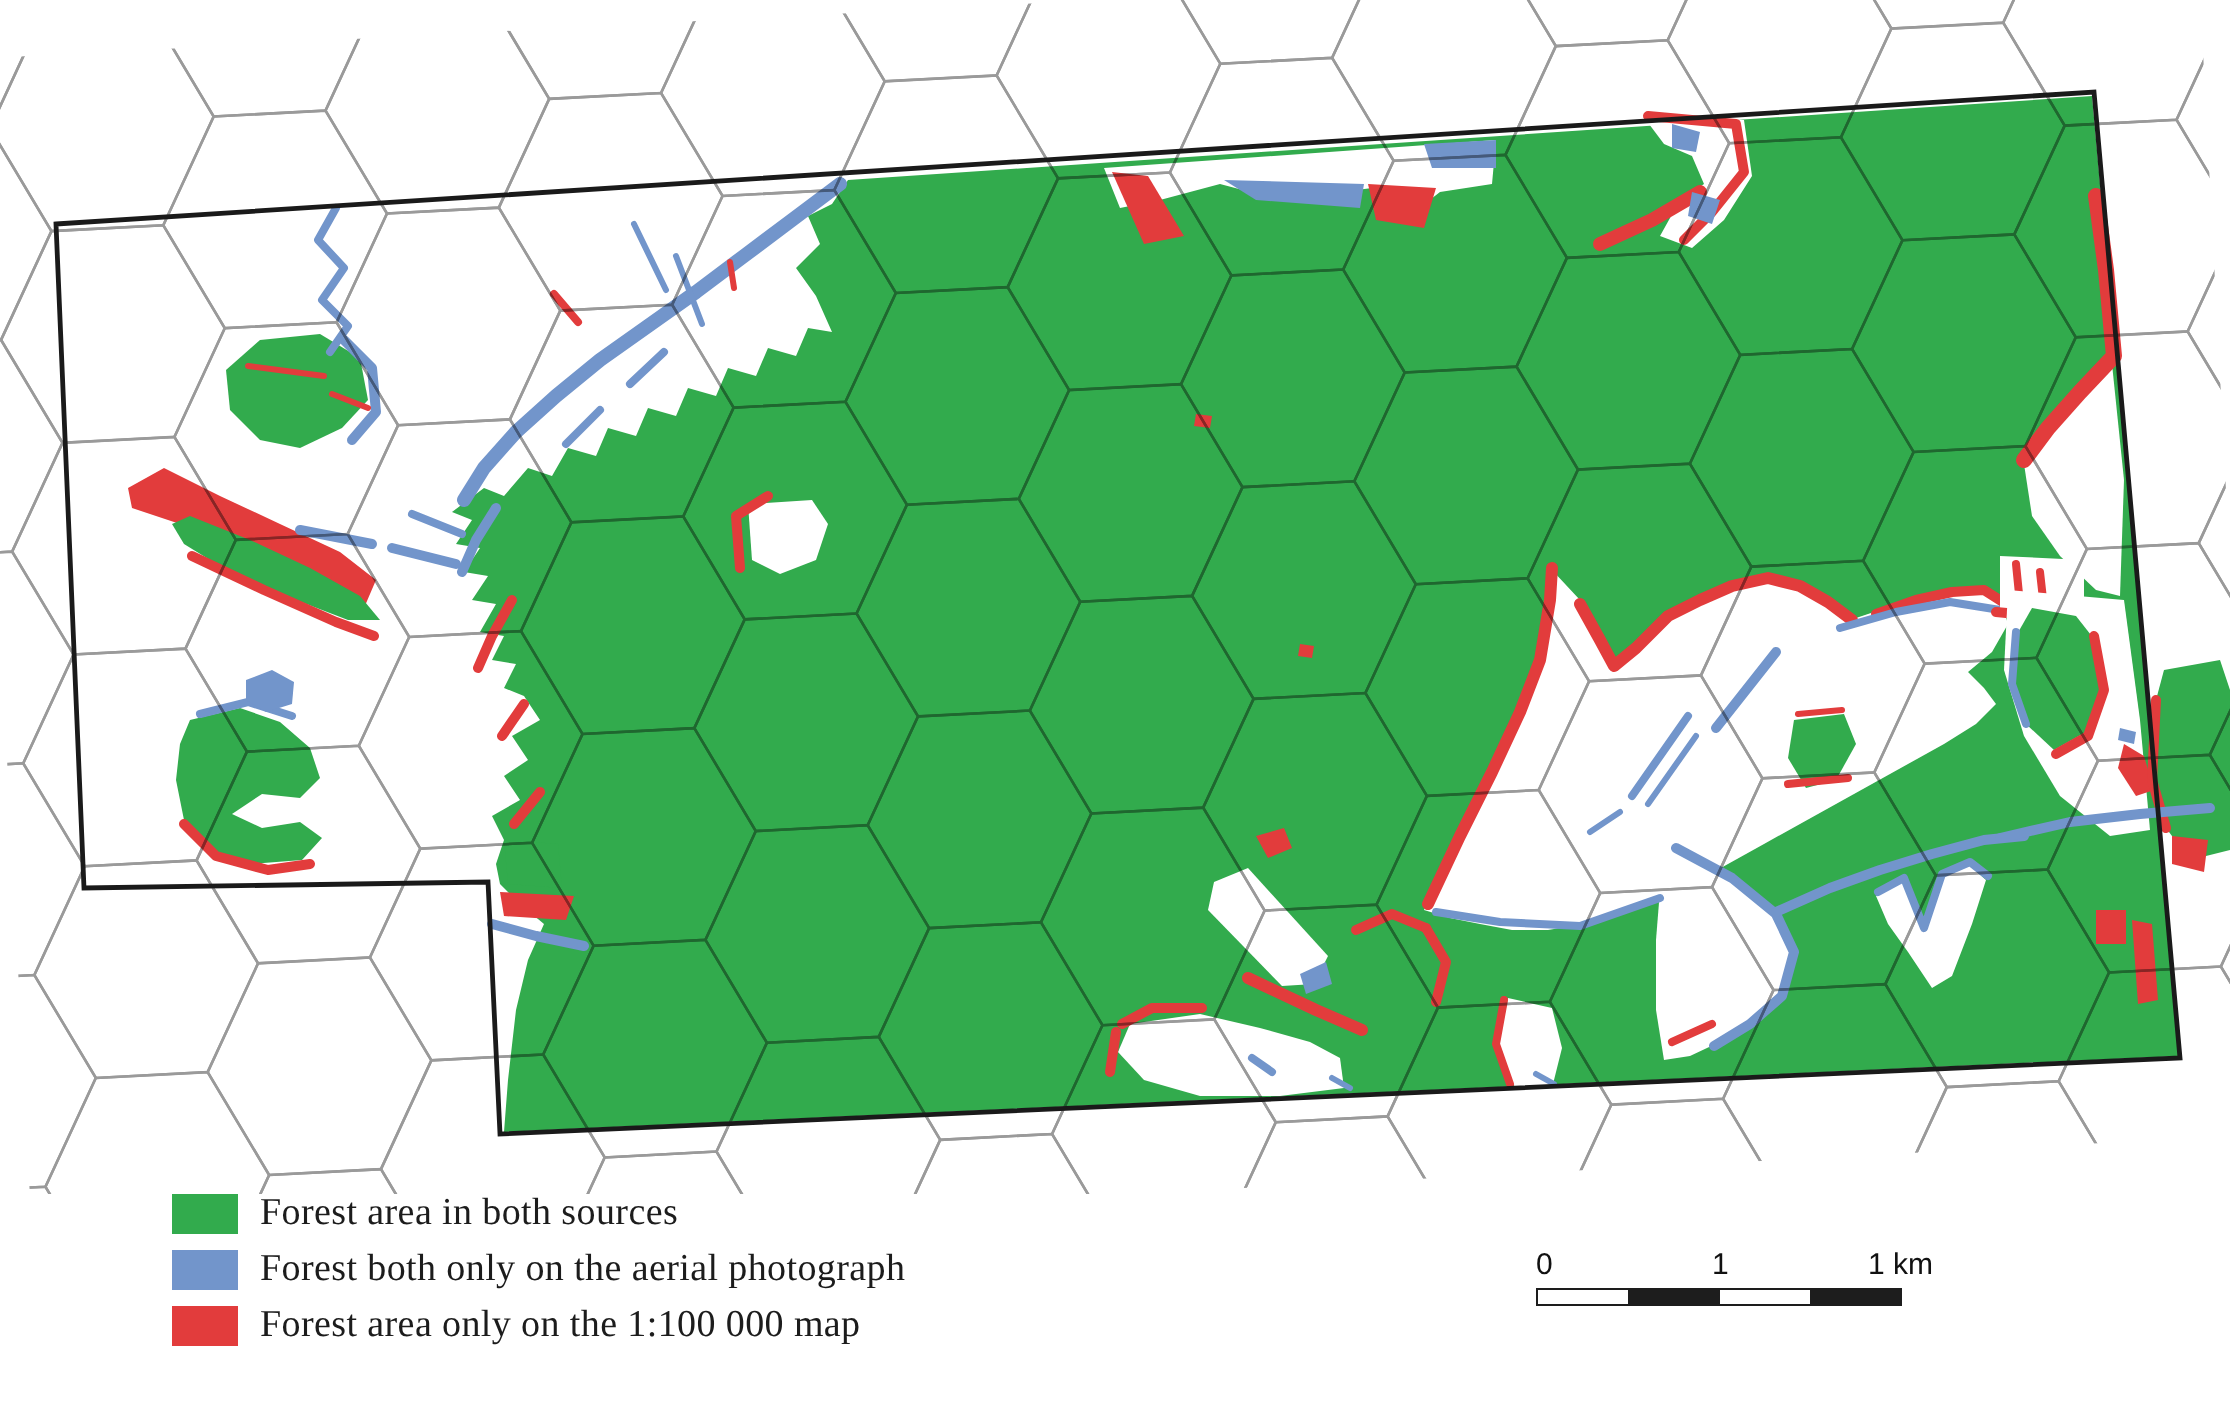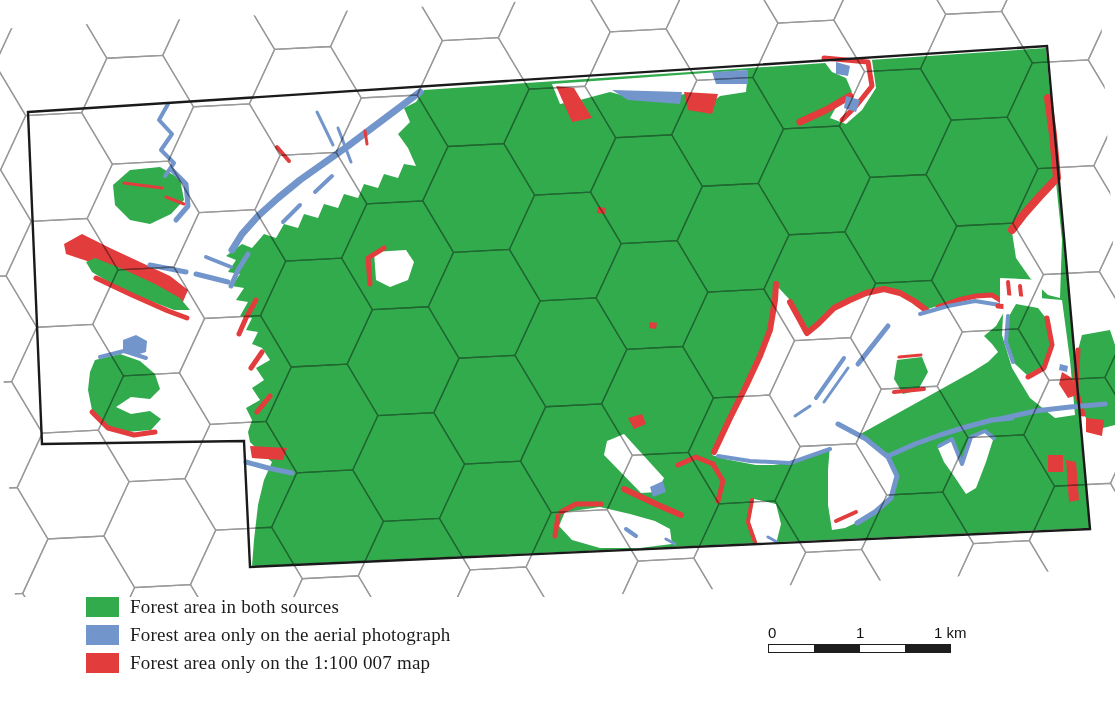--- a/index.html
+++ b/index.html
@@ -290,25 +290,25 @@
     <polygon id="boundary-line" fill="none" stroke-width="2.4" stroke-linejoin="miter" points="28,112 1047,46 1090,529 250,567 244,441 42,444" stroke="#1a1a1a"></polygon>
   </svg>
 
   <div class="legend">
     <div class="legend-row">
       <div class="swatch" style="background: rgb(50, 171, 77);"></div>
       <div class="legend-label">Forest area in both sources</div>
     </div>
     <div class="legend-row">
       <div class="swatch" style="background: rgb(114, 149, 203);"></div>
-      <div class="legend-label">Forest area only on the aerial photograph</div>
+      <div class="legend-label">Forest both only on the aerial photograph</div>
     </div>
     <div class="legend-row">
       <div class="swatch" style="background: rgb(226, 60, 60);"></div>
-      <div class="legend-label">Forest area only on the 1:100 007 map</div>
+      <div class="legend-label">Forest area only on the 1:100 000 map</div>
     </div>
   </div>
 
   <div class="scalebar">
     <div class="scale-labels">
       <span class="sl-0">0</span>
       <span class="sl-1">1</span>
       <span class="sl-2">1 km</span>
     </div>
     <div class="bar">

